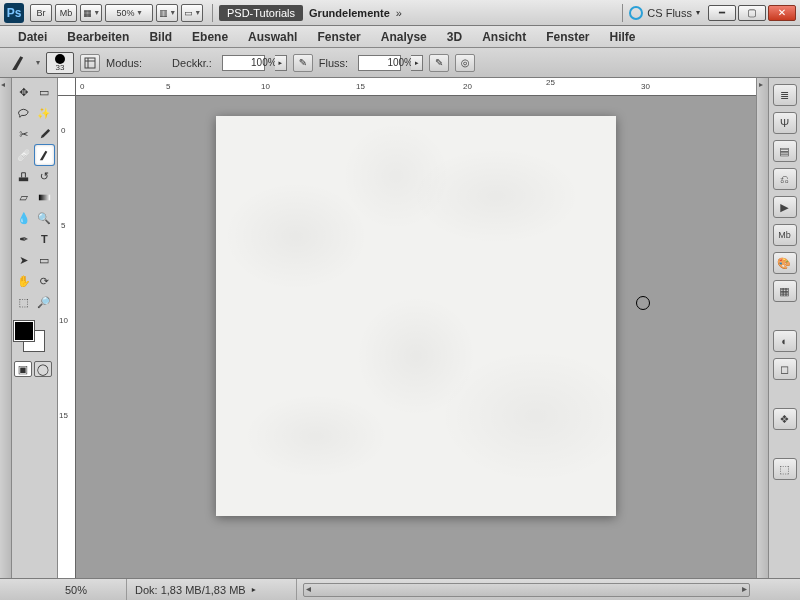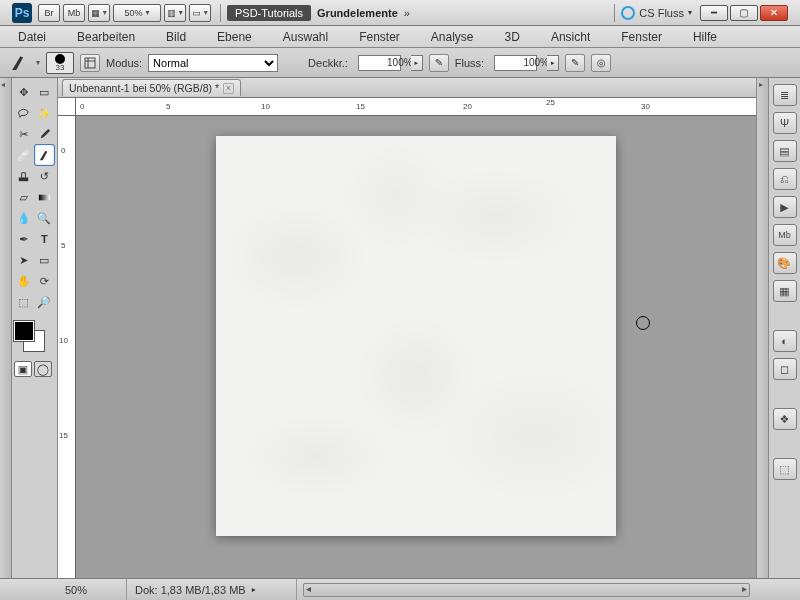--- a/index.html
+++ b/index.html
@@ -1,34 +1,34 @@
 <!DOCTYPE html>
 <html><head>
 <meta charset="utf-8">
 <style>
   * { box-sizing: border-box; margin: 0; padding: 0; font-family: "Segoe UI", Tahoma, sans-serif; }
   body { width: 800px; height: 600px; background: #b8b8b8; overflow: hidden; font-size: 11px; color: #333; }
   
   
-  .appbar { height: 26px; background: linear-gradient(#e9e9e9,#cfcfcf); border-bottom: 1px solid #7a7a7a; display: flex; align-items: center; padding: 0 12px; position: relative; }
+  .appbar { height: 26px; background: linear-gradient(#e9e9e9,#cfcfcf); border-bottom: 1px solid #7a7a7a; display: flex; align-items: center; padding: 0 4px; position: relative; }
   .appbar .ps-logo { width: 20px; height: 20px; background: #0a3a5c; border-radius: 3px; color: #7cc5ff; font-weight: bold; font-size: 12px; display:flex;align-items:center;justify-content:center; margin-right: 6px; }
   .appbar .sq { height: 18px; min-width: 22px; border: 1px solid #5f5f5f; background: linear-gradient(#fdfdfd,#d7d7d7); margin-right: 3px; border-radius: 2px; display:flex;align-items:center;justify-content:center; font-size:9px; }
   .appbar .dd::after { content:"▾"; font-size:8px; margin-left:3px; color:#555; }
   .appbar .sep { width:1px; height:18px; background:#8c8c8c; margin:0 6px; }
   .appbar .workspace { background:#4b4b4b; color:#fff; padding:2px 8px; border-radius:2px; font-size:11px; }
   .appbar .workspace2 { font-weight:bold; color:#222; margin-left:6px; }
   .appbar .spacer { flex:1; }
   .winbtns { display:flex; gap:2px; margin-left:8px; }
   .winbtn { width:28px; height:16px; border:1px solid #555; border-radius:2px; background:linear-gradient(#fafafa,#d5d5d5); display:flex;align-items:center;justify-content:center; font-size:10px; }
   .winbtn.close { background:linear-gradient(#f08070,#c83a20); color:#fff; border-color:#832; }
   .cslive { display:flex; align-items:center; gap:4px; font-size:11px; }
   .cslive .ico { width:14px;height:14px;border:2px solid #2aa0d8;border-radius:50%; position:relative;}
   
   
-  .menubar { height: 22px; background: linear-gradient(#e4e4e4,#d3d3d3); border-bottom:1px solid #888; display:flex; align-items:center; padding:0 8px; gap:11px; }
+  .menubar { height: 22px; background: linear-gradient(#e4e4e4,#d3d3d3); border-bottom:1px solid #888; display:flex; align-items:center; padding:0 8px; gap:0;font-weight:bold; }
   .menubar span { padding:3px 10px; font-size:12px; }
   
   
   .optbar { height: 30px; background: linear-gradient(#d8d8d8,#c4c4c4); border-bottom:1px solid #7c7c7c; display:flex; align-items:center; padding:0 8px; gap:6px; }
   .optbar .tool { width:22px; height:22px; display:flex;align-items:center;justify-content:center; }
   .brush-preview { width:28px; height:22px; border:1px solid #555; background:#e8e8e8; border-radius:2px; display:flex;flex-direction:column;align-items:center;justify-content:center; }
   .brush-preview .dot{ width:10px;height:10px;background:#000;border-radius:50%;}
   .brush-preview .sz{ font-size:8px; line-height:8px;}
   .optbar select { height:18px; font-size:11px; border:1px solid #777; background:#fff; }
   .optbar .field { display:flex; align-items:center; gap:10px; }
@@ -145,21 +145,20 @@
     <div class="dot"></div>
     <div class="sz">33</div>
   </div>
   <div class="smallbtn">
     <svg width="12" height="12" viewBox="0 0 12 12">
         <rect x="1" y="1" width="10" height="10" fill="none" stroke="#444"></rect>
         <path d="M1 4h10M4 1v10" stroke="#444"></path>
       </svg>
   </div>
   <span>Modus:</span>
-  <select style="width:130px"><option>Normal</option></select>
 
   <div style="width:18px"></div>
   <div class="field">
     <span>Deckkr.:</span>
     <div class="numbox">100%</div>
     <div class="arrow">▸</div>
   </div>
   <div class="smallbtn">✎</div>
 
   <div class="field">
@@ -252,26 +251,20 @@
       <div class="bg"></div>
       <div class="fg"></div>
     </div>
     <div class="maskmode">
       <div class="m act">▣</div>
       <div class="m">◯</div>
     </div>
   </div>
 
   <div class="docarea">
-    <div class="doctab">
-      <div class="tab">
-        <span>Unbenannt-1 bei 50% (RGB/8) *</span>
-        <span class="x">×</span>
-      </div>
-    </div>
     <div style="display:flex; height:18px;">
       <div style="width:18px;background:#fff;border-right:1px solid #666;border-bottom:1px solid #666"></div>
       <div class="hruler" style="flex:1">
         <span class="tnum" style="left:4px;top:4px">0</span>
         <span class="tnum" style="left:90px;top:4px">5</span>
         <span class="tnum" style="left:185px;top:4px">10</span>
         <span class="tnum" style="left:280px;top:4px">15</span>
         <span class="tnum" style="left:387px;top:4px">20</span>
         <span class="tnum" style="left:470px;top:0">25</span>
         <span class="tnum" style="left:565px;top:4px">30</span>

